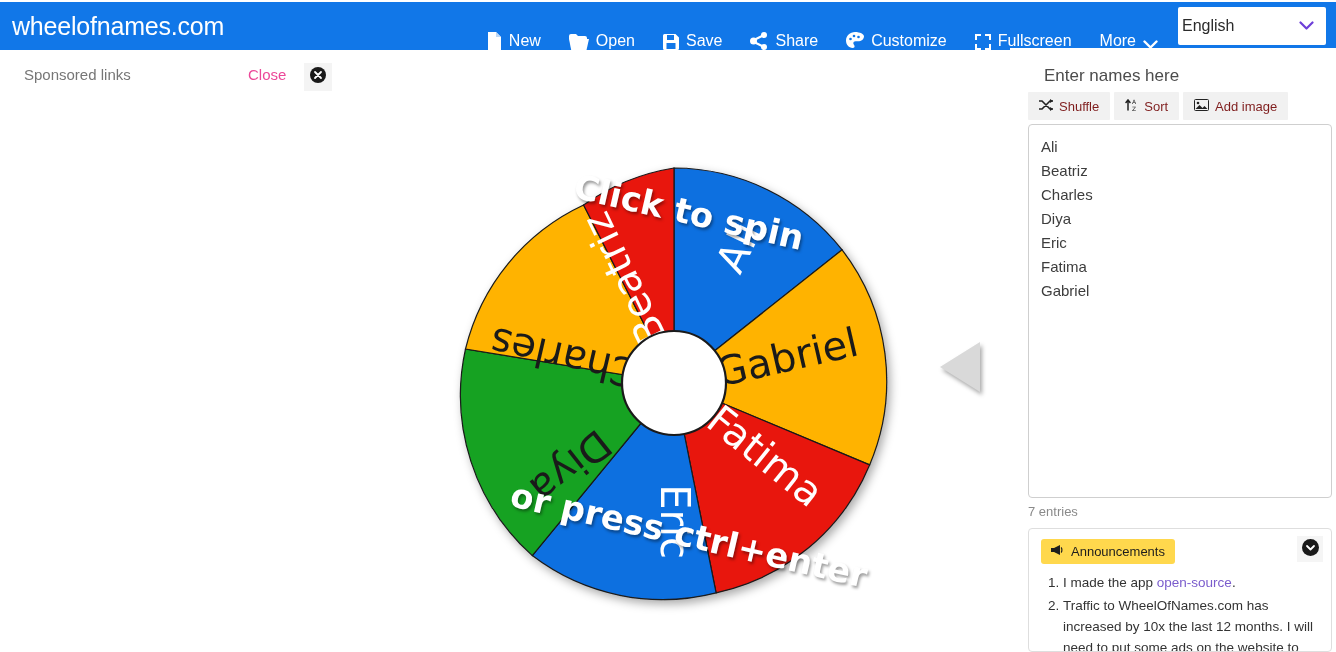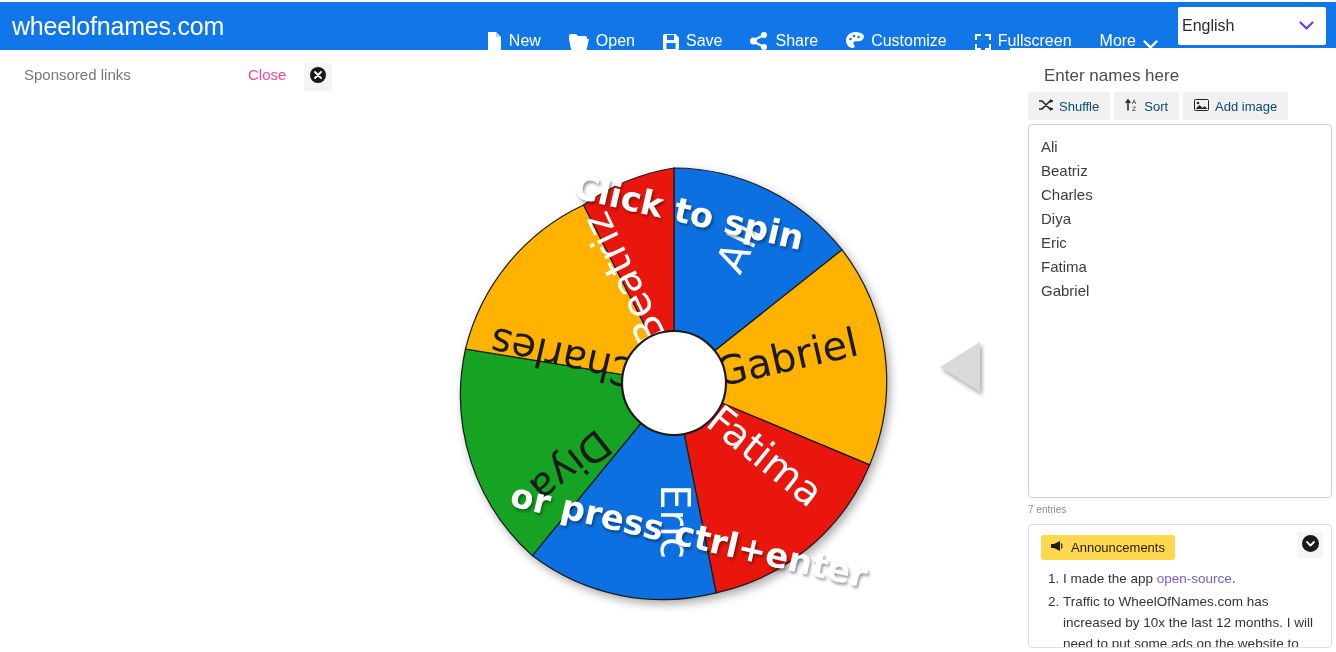--- a/index.html
+++ b/index.html
@@ -142,42 +142,42 @@
     font-size: 17px; color: #4c4c4c;
     margin: 8px 0 6px 26px;
   }
   .btn-row { display: flex; gap: 4px; margin-left: 10px; }
   .tool-btn {
     display: flex; align-items: center; gap: 6px;
     background: #f1f1f1;
     border: none;
     padding: 6px 11px;
     font-size: 13px;
-    color: #0c4a6e;
+    color: #7f1d1d;
     font-family: "Liberation Sans", sans-serif;
     cursor: pointer;
     border-radius: 1px;
   }
   .names-box {
     margin: 4px 0 0 10px;
     width: 304px; height: 374px;
     background: #ffffff;
     border: 1px solid #cfcfcf;
     border-radius: 4px;
     padding: 10px 12px;
     overflow: hidden;
   }
   .name-line {
     font-size: 15px;
     color: #3d3d3d;
     line-height: 24px;
   }
   .entries {
     margin: 6px 0 0 10px;
-    font-size: 10px;
+    font-size: 13px;
     color: #8a8a8a;
   }
   .ann-box {
     margin: 9px 0 0 10px;
     width: 304px;
     border: 1px solid #dedede;
     border-radius: 4px;
     padding: 10px 12px 0 12px;
     height: 124px;
     overflow: hidden;

